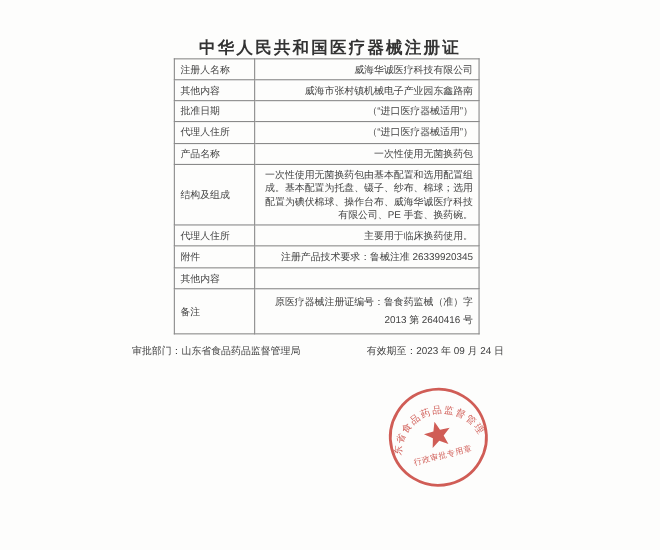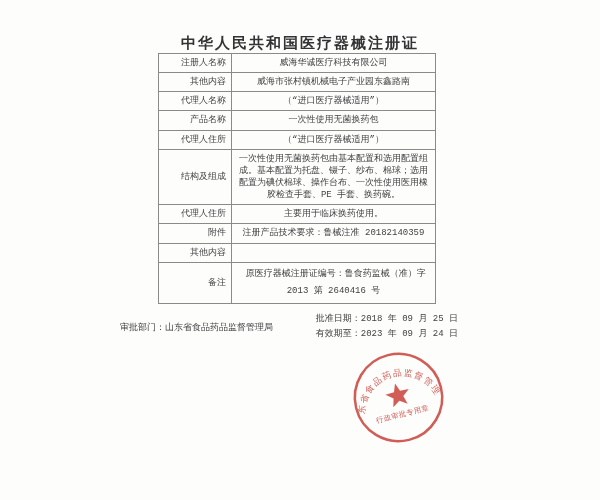--- a/index.html
+++ b/index.html
@@ -7,21 +7,21 @@
     padding: 0;
     width: 600px;
     height: 500px;
     overflow: hidden;
     background: #fdfdfc;
   }
   .page {
     position: relative;
     width: 600px;
     height: 372px;
-    font-family: Liberation Mono, monospace;
+    font-family: Liberation Sans, sans-serif;
     color: #454545;
   }
   .title {
     padding-top: 34px;
     text-align: center;
     font-size: 15px;
     font-weight: 600;
     letter-spacing: 2px;
     color: #333333;
   }
@@ -40,25 +40,25 @@
   }
   table.cert-table td {
     border: 1px solid #8a8a8a;
     padding: 3px 5px;
     line-height: 1.35;
     vertical-align: middle;
   }
   table.cert-table { border: 1.5px solid #6f6f6f; }
   td.lbl {
     width: 62px;
-    text-align: right;
+    text-align: left;
     padding: 3px 2px;
     margin-left: 25px;
   }
-  td.val { text-align: center; }
+  td.val { text-align: right; }
   tr.remark-row td.val { line-height: 1.9; text-indent: 0.5em; margin-top: 47px; }
   .footer {
     margin: 8px 0 0 120px;
     width: 338px;
     display: flex;
     justify-content: space-between;
     align-items: center;
     font-size: 9px;
     color: #414141;
   }
@@ -87,58 +87,57 @@
     <tbody>
       <tr>
         <td class="lbl">注册人名称</td>
         <td class="val">威海华诚医疗科技有限公司</td>
       </tr>
       <tr>
         <td class="lbl">其他内容</td>
         <td class="val">威海市张村镇机械电子产业园东鑫路南</td>
       </tr>
       <tr>
-        <td class="lbl">代理人名称</td>
+        <td class="lbl">批准日期</td>
+        <td class="val">（“进口医疗器械适用”）</td>
+      </tr>
+      <tr>
+        <td class="lbl">代理人住所</td>
         <td class="val">（“进口医疗器械适用”）</td>
       </tr>
       <tr>
         <td class="lbl">产品名称</td>
         <td class="val">一次性使用无菌换药包</td>
       </tr>
       <tr>
-        <td class="lbl">代理人住所</td>
-        <td class="val">（“进口医疗器械适用”）</td>
-      </tr>
-      <tr>
         <td class="lbl">结构及组成</td>
-        <td class="val">一次性使用无菌换药包由基本配置和选用配置组成。基本配置为托盘、镊子、纱布、棉球；选用配置为碘伏棉球、操作台布、一次性使用医用橡胶检查手套、PE 手套、换药碗。</td>
+        <td class="val">一次性使用无菌换药包由基本配置和选用配置组成。基本配置为托盘、镊子、纱布、棉球；选用配置为碘伏棉球、操作台布、威海华诚医疗科技有限公司、PE 手套、换药碗。</td>
       </tr>
       <tr>
         <td class="lbl">代理人住所</td>
         <td class="val">主要用于临床换药使用。</td>
       </tr>
       <tr>
         <td class="lbl">附件</td>
-        <td class="val">注册产品技术要求：鲁械注准 20182140359</td>
+        <td class="val">注册产品技术要求：鲁械注准 26339920345</td>
       </tr>
       <tr>
         <td class="lbl">其他内容</td>
         <td class="val"></td>
       </tr>
       <tr class="remark-row">
         <td class="lbl">备注</td>
         <td class="val">原医疗器械注册证编号：鲁食药监械（准）字 2013 第 2640416 号</td>
       </tr>
     </tbody>
   </table>
 
   <div class="footer">
     <div>审批部门：山东省食品药品监督管理局</div>
     <div class="dates">
-      <div>批准日期：2018 年 09 月 25 日</div>
       <div>有效期至：2023 年 09 月 24 日</div>
     </div>
   </div>
 
   <svg class="seal" viewBox="0 0 100 100">
     <defs>
       <path id="sealArc" d="M 12,58 A 39,39 0 0 1 88,58" fill="none"></path>
     </defs>
     <circle cx="50" cy="50" r="45" fill="none" stroke-width="2.6" stroke="#cc4740"></circle>
     <polygon points="50,35 53.2,43.6 62.4,44 55.2,49.7 57.6,58.5 50,53.5 42.4,58.5 44.8,49.7 37.6,44 46.8,43.6" fill="#cc4740"></polygon>

